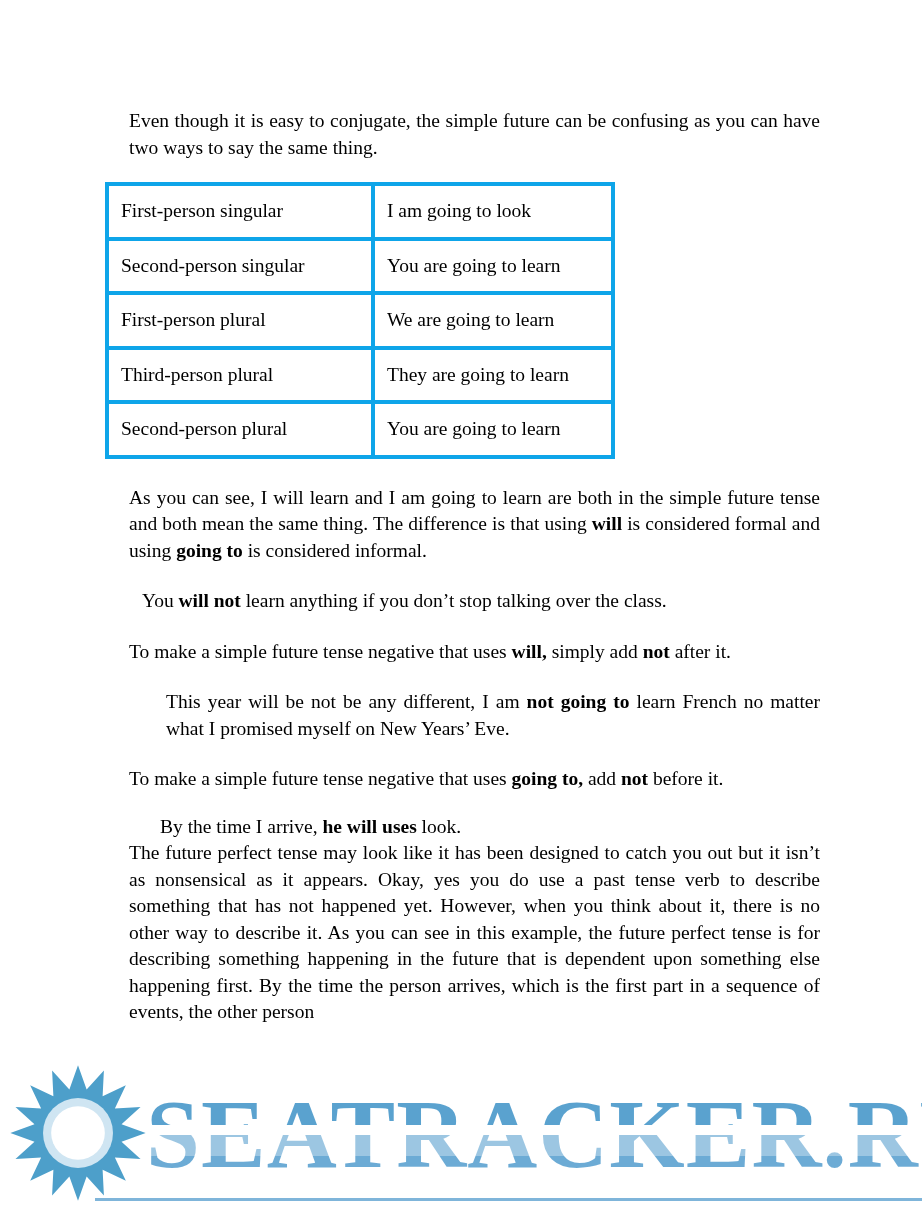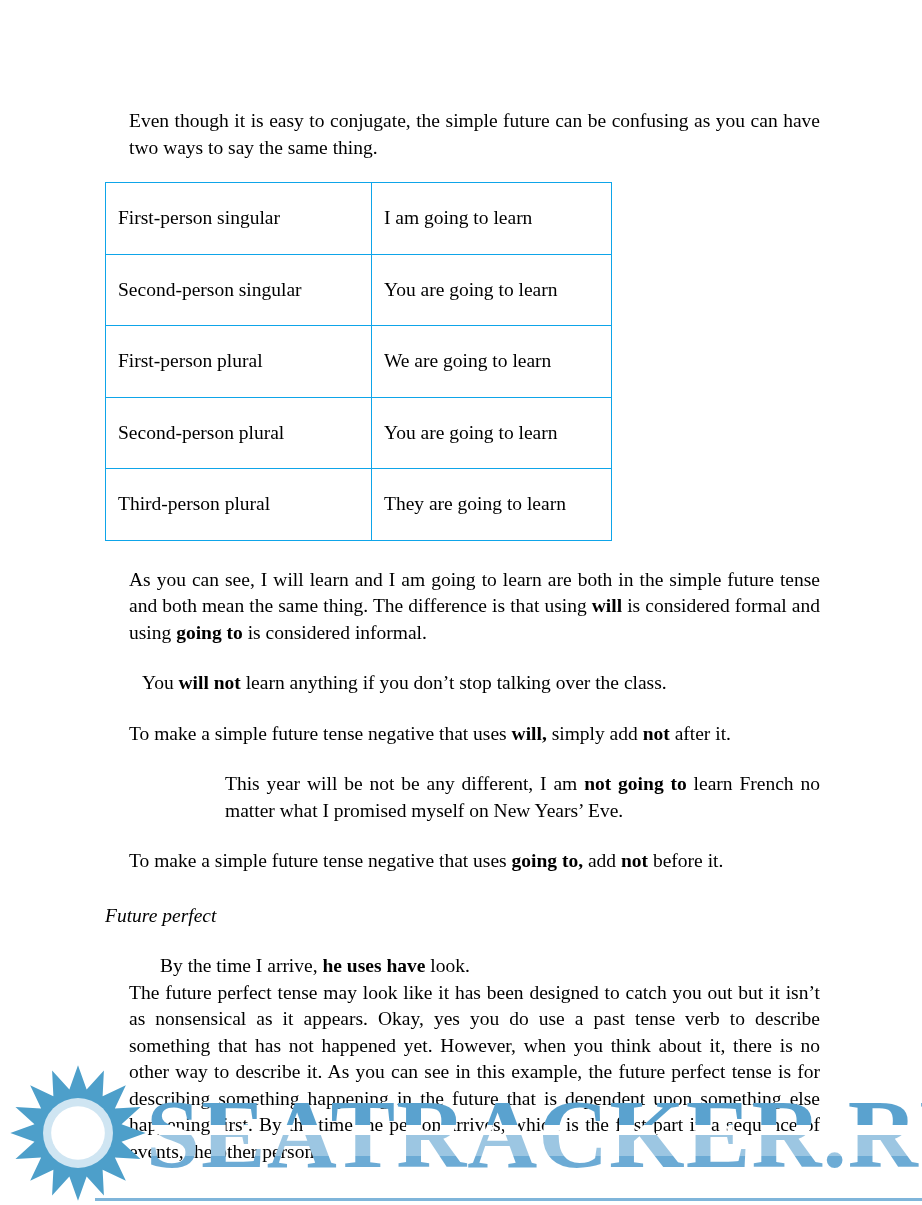--- a/index.html
+++ b/index.html
@@ -19,29 +19,29 @@
   }
   p.body { text-align: justify; margin-bottom: 21px; margin-left: 24px; }
 
   table.conj {
     border-collapse: collapse;
     margin: 20px 0 26px 0;
     font-size: 19.5px;
     line-height: 26.5px;
   }
   table.conj td {
-    border: 1px solid #0ea5e9;
-    padding: 22px 12px;
+    border: 4px solid #0ea5e9;
+    padding: 12px 12px;
     vertical-align: middle;
   }
   td.col-person { width: 266px; }
   td.col-example { width: 240px; }
 
   .example-1 { margin: 24px 0 24px 37px; }
-  .example-2 { margin: 24px 0 24px 120px; text-align: justify; }
+  .example-2 { margin: 24px 0 24px 61px; text-align: justify; }
   .example-3 { margin: 0 0 0 55px; }
   .heading-italic { font-style: italic; margin: 28px 0 24px 0; }
 
   
   .watermark { position: absolute; left: 0; bottom: 0; width: 100%; height: 160px; }
   .wm-sun { position: absolute; left: 4px; bottom: 2px; width: 148px; height: 140px; }
   .wm-text {
     position: absolute; left: 146px; bottom: 22px;
     font-family: "Liberation Serif", serif;
     font-weight: bold;
@@ -72,59 +72,58 @@
 <body>
 
 <div class="page">
 
   <p class="body"><span>Even though it is easy to conjugate, the simple future can be confusing as you can have two ways to say the same thing.</span></p>
 
   <table class="conj">
     <tbody>
   <tr>
     <td class="col-person">First-person singular</td>
-    <td class="col-example">I am going to learn</td>
+    <td class="col-example">I am going to look</td>
   </tr>
 
   <tr>
     <td class="col-person">Second-person singular</td>
     <td class="col-example">You are going to learn</td>
   </tr>
 
 
   <tr>
     <td class="col-person">First-person plural</td>
     <td class="col-example">We are going to learn</td>
   </tr>
 
   <tr>
-    <td class="col-person">Second-person plural</td>
-    <td class="col-example">You are going to learn</td>
+    <td class="col-person">Third-person plural</td>
+    <td class="col-example">They are going to learn</td>
   </tr>
 
   <tr>
-    <td class="col-person">Third-person plural</td>
-    <td class="col-example">They are going to learn</td>
+    <td class="col-person">Second-person plural</td>
+    <td class="col-example">You are going to learn</td>
   </tr>
 </tbody>
   </table>
 
   <p class="body"><span>As you can see, I will learn and I am going to learn are both in the simple future tense and both mean the same thing. The difference is that using </span><b>will</b><span> is considered formal and using </span><b>going to</b><span> is considered informal.</span></p>
 
   <p class="example-1"><span>You </span><b>will not</b><span> learn anything if you don’t stop talking over the class.</span></p>
 
   <p class="body"><span>To make a simple future tense negative that uses </span><b>will,</b><span> simply add </span><b>not</b><span> after it.</span></p>
 
   <p class="example-2"><span>This year will be not be any different, I am </span><b>not going to</b><span> learn French no matter what I promised myself on New Years’ Eve.</span></p>
 
   <p class="body"><span>To make a simple future tense negative that uses </span><b>going to,</b><span> add </span><b>not</b><span> before it.</span></p>
 
-  <p class="heading-italic">Future perfect</p>
 
-  <p class="example-3"><span>By the time I arrive, </span><b>he uses have</b><span> look.</span></p>
+  <p class="example-3"><span>By the time I arrive, </span><b>he will uses</b><span> look.</span></p>
 
   <p class="body"><span>The future perfect tense may look like it has been designed to catch you out but it isn’t as nonsensical as it appears. Okay, yes you do use a past tense verb to describe something that has not happened yet. However, when you think about it, there is no other way to describe it. As you can see in this example, the future perfect tense is for describing something happening in the future that is dependent upon something else happening first. By the time the person arrives, which is the first part in a sequence of events, the other person</span></p>
 
 </div>
 
 <div class="watermark">
   <svg class="wm-sun" viewBox="0 0 120 120" xmlns="http://www.w3.org/2000/svg">
     <polygon fill="#4d9fca" points="
       118,60 97.3,67.4 113.6,82.2 91.6,81.1 101,101 81.1,91.6 82.2,113.6 67.4,97.3
       60,118 52.6,97.3 37.8,113.6 38.9,91.6 19,101 28.4,81.1 6.4,82.2 22.7,67.4

